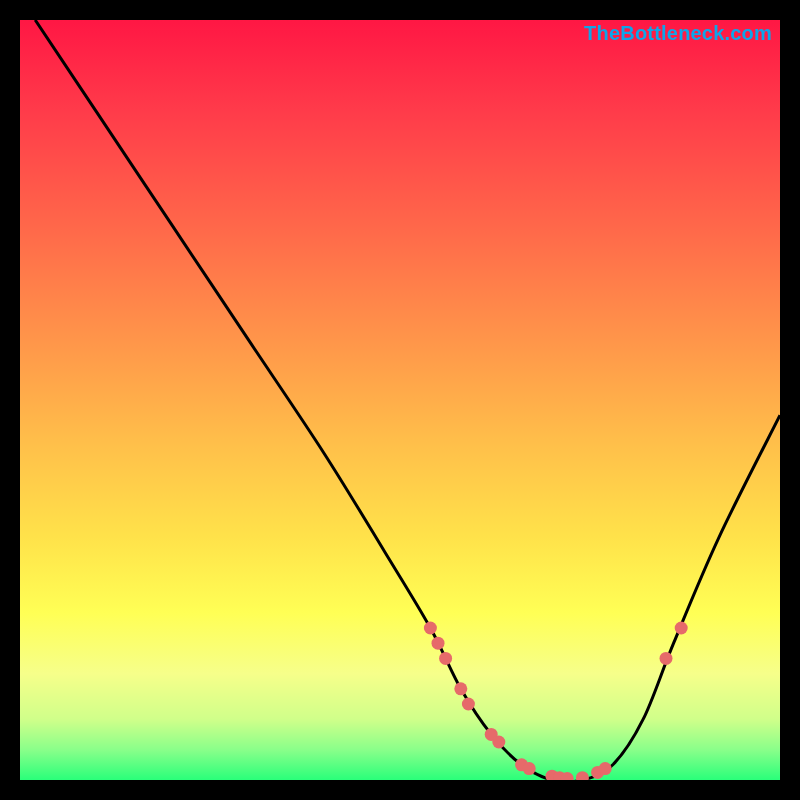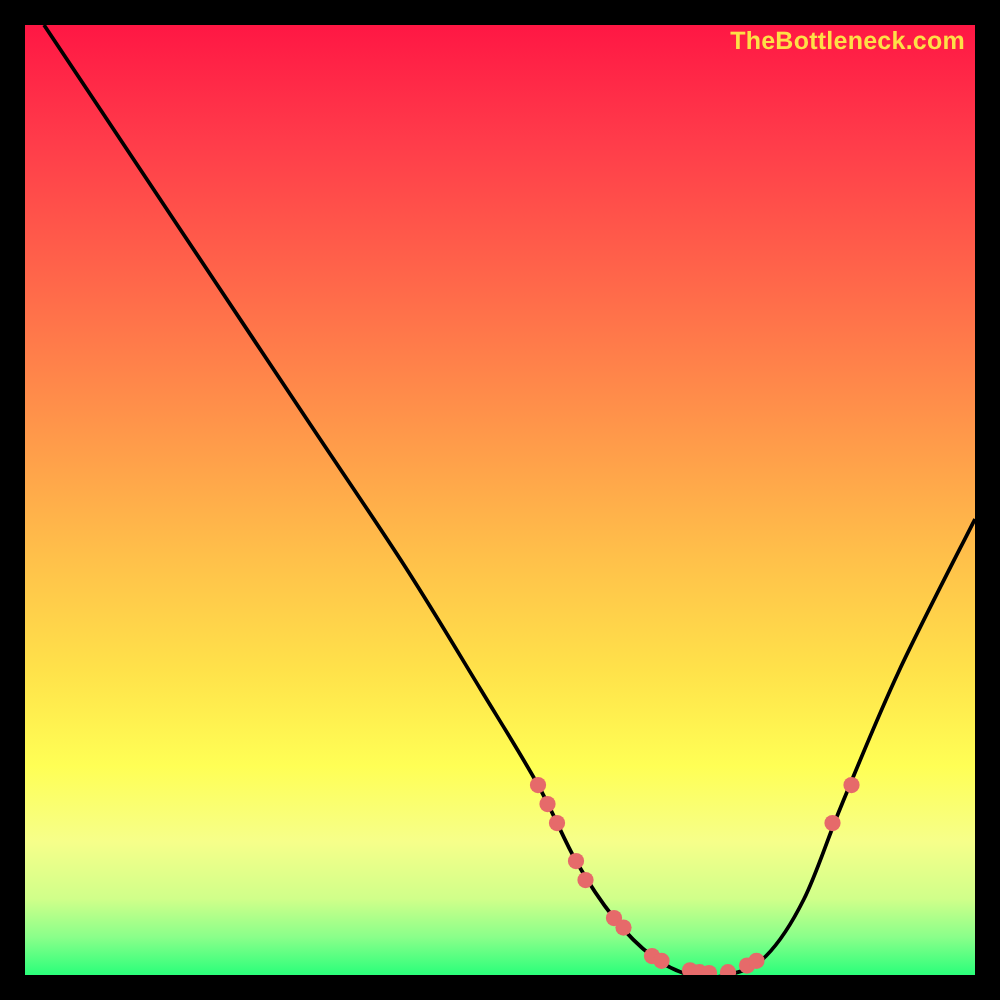--- a/index.html
+++ b/index.html
@@ -16,21 +16,21 @@
     left: 20px;
     top: 20px;
     width: 760px;
     height: 760px;
     background: #000;
   }
   .watermark {
     position: absolute;
     top: 2px;
     right: 8px;
-    color: #fde047;
+    color: #0ea5e9;
     font-size: 20px;
     font-weight: 600;
     letter-spacing: 0.2px;
     z-index: 10;
     user-select: none;
   }
   svg {
     display: block;
   }
 </style>

